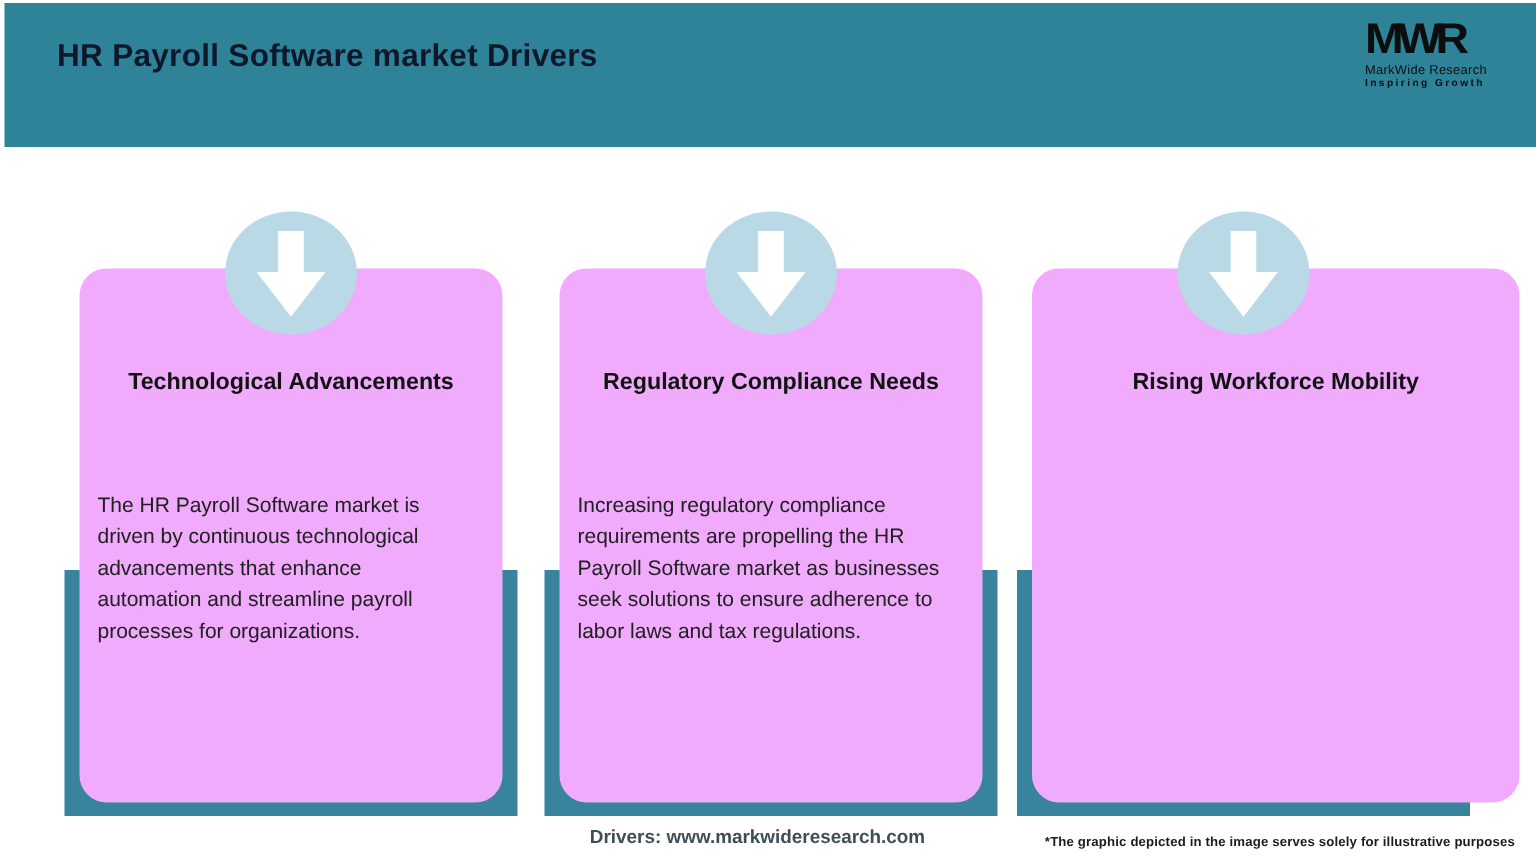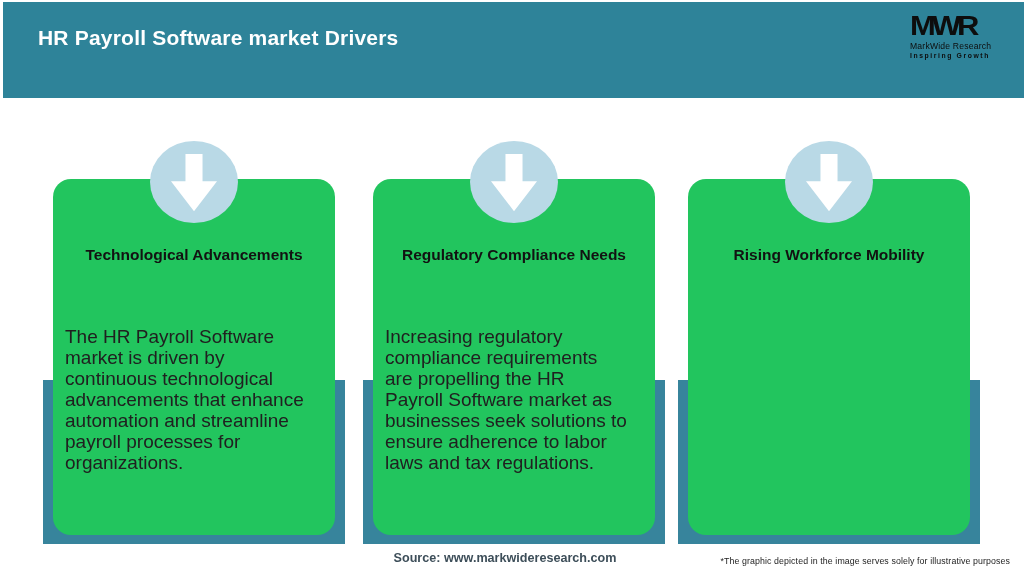--- a/index.html
+++ b/index.html
@@ -7,69 +7,69 @@
     position:relative;width:1024px;height:576px;background:#ffffff;overflow:hidden;
     font-family:"Liberation Sans", sans-serif;
   }
   
   .header{
     position:absolute;left:3px;top:2px;right:0;height:96px;
     background:#2e8399;
   }
   .page-title{
     position:absolute;left:35px;top:24px;margin:0;
-    font-size:21px;font-weight:700;color:#ffffff;letter-spacing:.2px;
+    font-size:21px;font-weight:700;color:#0f172a;letter-spacing:.2px;
   }
   .logo{position:absolute;right:14px;top:10px;width:100px;text-align:left;color:#0d0d0d;}
   .logo-mark{
     font-size:31px;font-weight:900;line-height:28px;letter-spacing:-4px;
     transform:scaleY(.92);color:#0d0d0d;
   }
   .logo-name{font-size:8.6px;font-weight:400;margin-top:1px;letter-spacing:.2px;}
   .logo-tagline{font-size:6.8px;font-weight:700;letter-spacing:1.6px;margin-top:1px;}
   
   .band{position:absolute;top:380px;height:164px;width:302px;background:#37849c;z-index:1;}
   .band.b1{left:43px;}
   .band.b2{left:363px;}
   .band.b3{left:678px;}
   
   .card{
     position:absolute;top:179px;height:356px;width:282px;
-    background:#22c55e;border-radius:18px;z-index:2;
+    background:#f0abfc;border-radius:18px;z-index:2;
   }
   .card.c1{left:53px;}
   .card.c2{left:373px;}
-  .card.c3{left:688px;}
+  .card.c3{left:688px;padding-left:43px;}
   .card-title{
     position:absolute;top:246px;left:0;right:0;margin:0;text-align:center;
     font-size:15.5px;font-weight:700;color:#121212;
   }
   .card .card-title{top:67px;} 
   .card-body{
     position:absolute;top:326px;left:12px;right:28px;margin:0;
-    font-size:19px;line-height:21px;color:#202020;
+    font-size:14px;line-height:21px;color:#202020;
   }
   .card .card-body{top:147px;} 
   
   .circle{
     position:absolute;top:141px;width:88px;height:82px;border-radius:50%;
     background:#b9d9e6;z-index:3;display:flex;align-items:center;justify-content:center;
   }
   .circle.p1{left:150px;}
   .circle.p2{left:470px;}
   .circle.p3{left:785px;}
   .circle svg{width:52px;height:58px;margin-top:2px;}
   
   .source{
     position:absolute;left:0;top:551px;width:1010px;text-align:center;
     font-size:12.6px;font-weight:700;color:#3d4e59;
   }
   .disclaimer{
     position:absolute;right:14px;top:556px;width:560px;text-align:right;
-    font-size:8.8px;font-weight:400;color:#1c1c1c;letter-spacing:.1px;
+    font-size:8.8px;font-weight:700;color:#1c1c1c;letter-spacing:.1px;
   }
 </style>
 </head>
 <body>
 
 <div class="canvas">
 
   <div class="header">
     <h1 class="page-title">HR Payroll Software market Drivers</h1>
     <div class="logo">
@@ -106,16 +106,16 @@
     <svg viewBox="0 0 60 68" xmlns="http://www.w3.org/2000/svg">
       <path d="M20 0 h20 v32 h17 L30 67 L3 32 h17 Z" fill="#ffffff"></path>
     </svg>
   </div>
   <div class="circle p3">
     <svg viewBox="0 0 60 68" xmlns="http://www.w3.org/2000/svg">
       <path d="M20 0 h20 v32 h17 L30 67 L3 32 h17 Z" fill="#ffffff"></path>
     </svg>
   </div>
 
-  <div class="source">Source: www.markwideresearch.com</div>
+  <div class="source">Drivers: www.markwideresearch.com</div>
   <div class="disclaimer">*The graphic depicted in the image serves solely for illustrative purposes</div>
 
 </div>
 
 </body></html>

